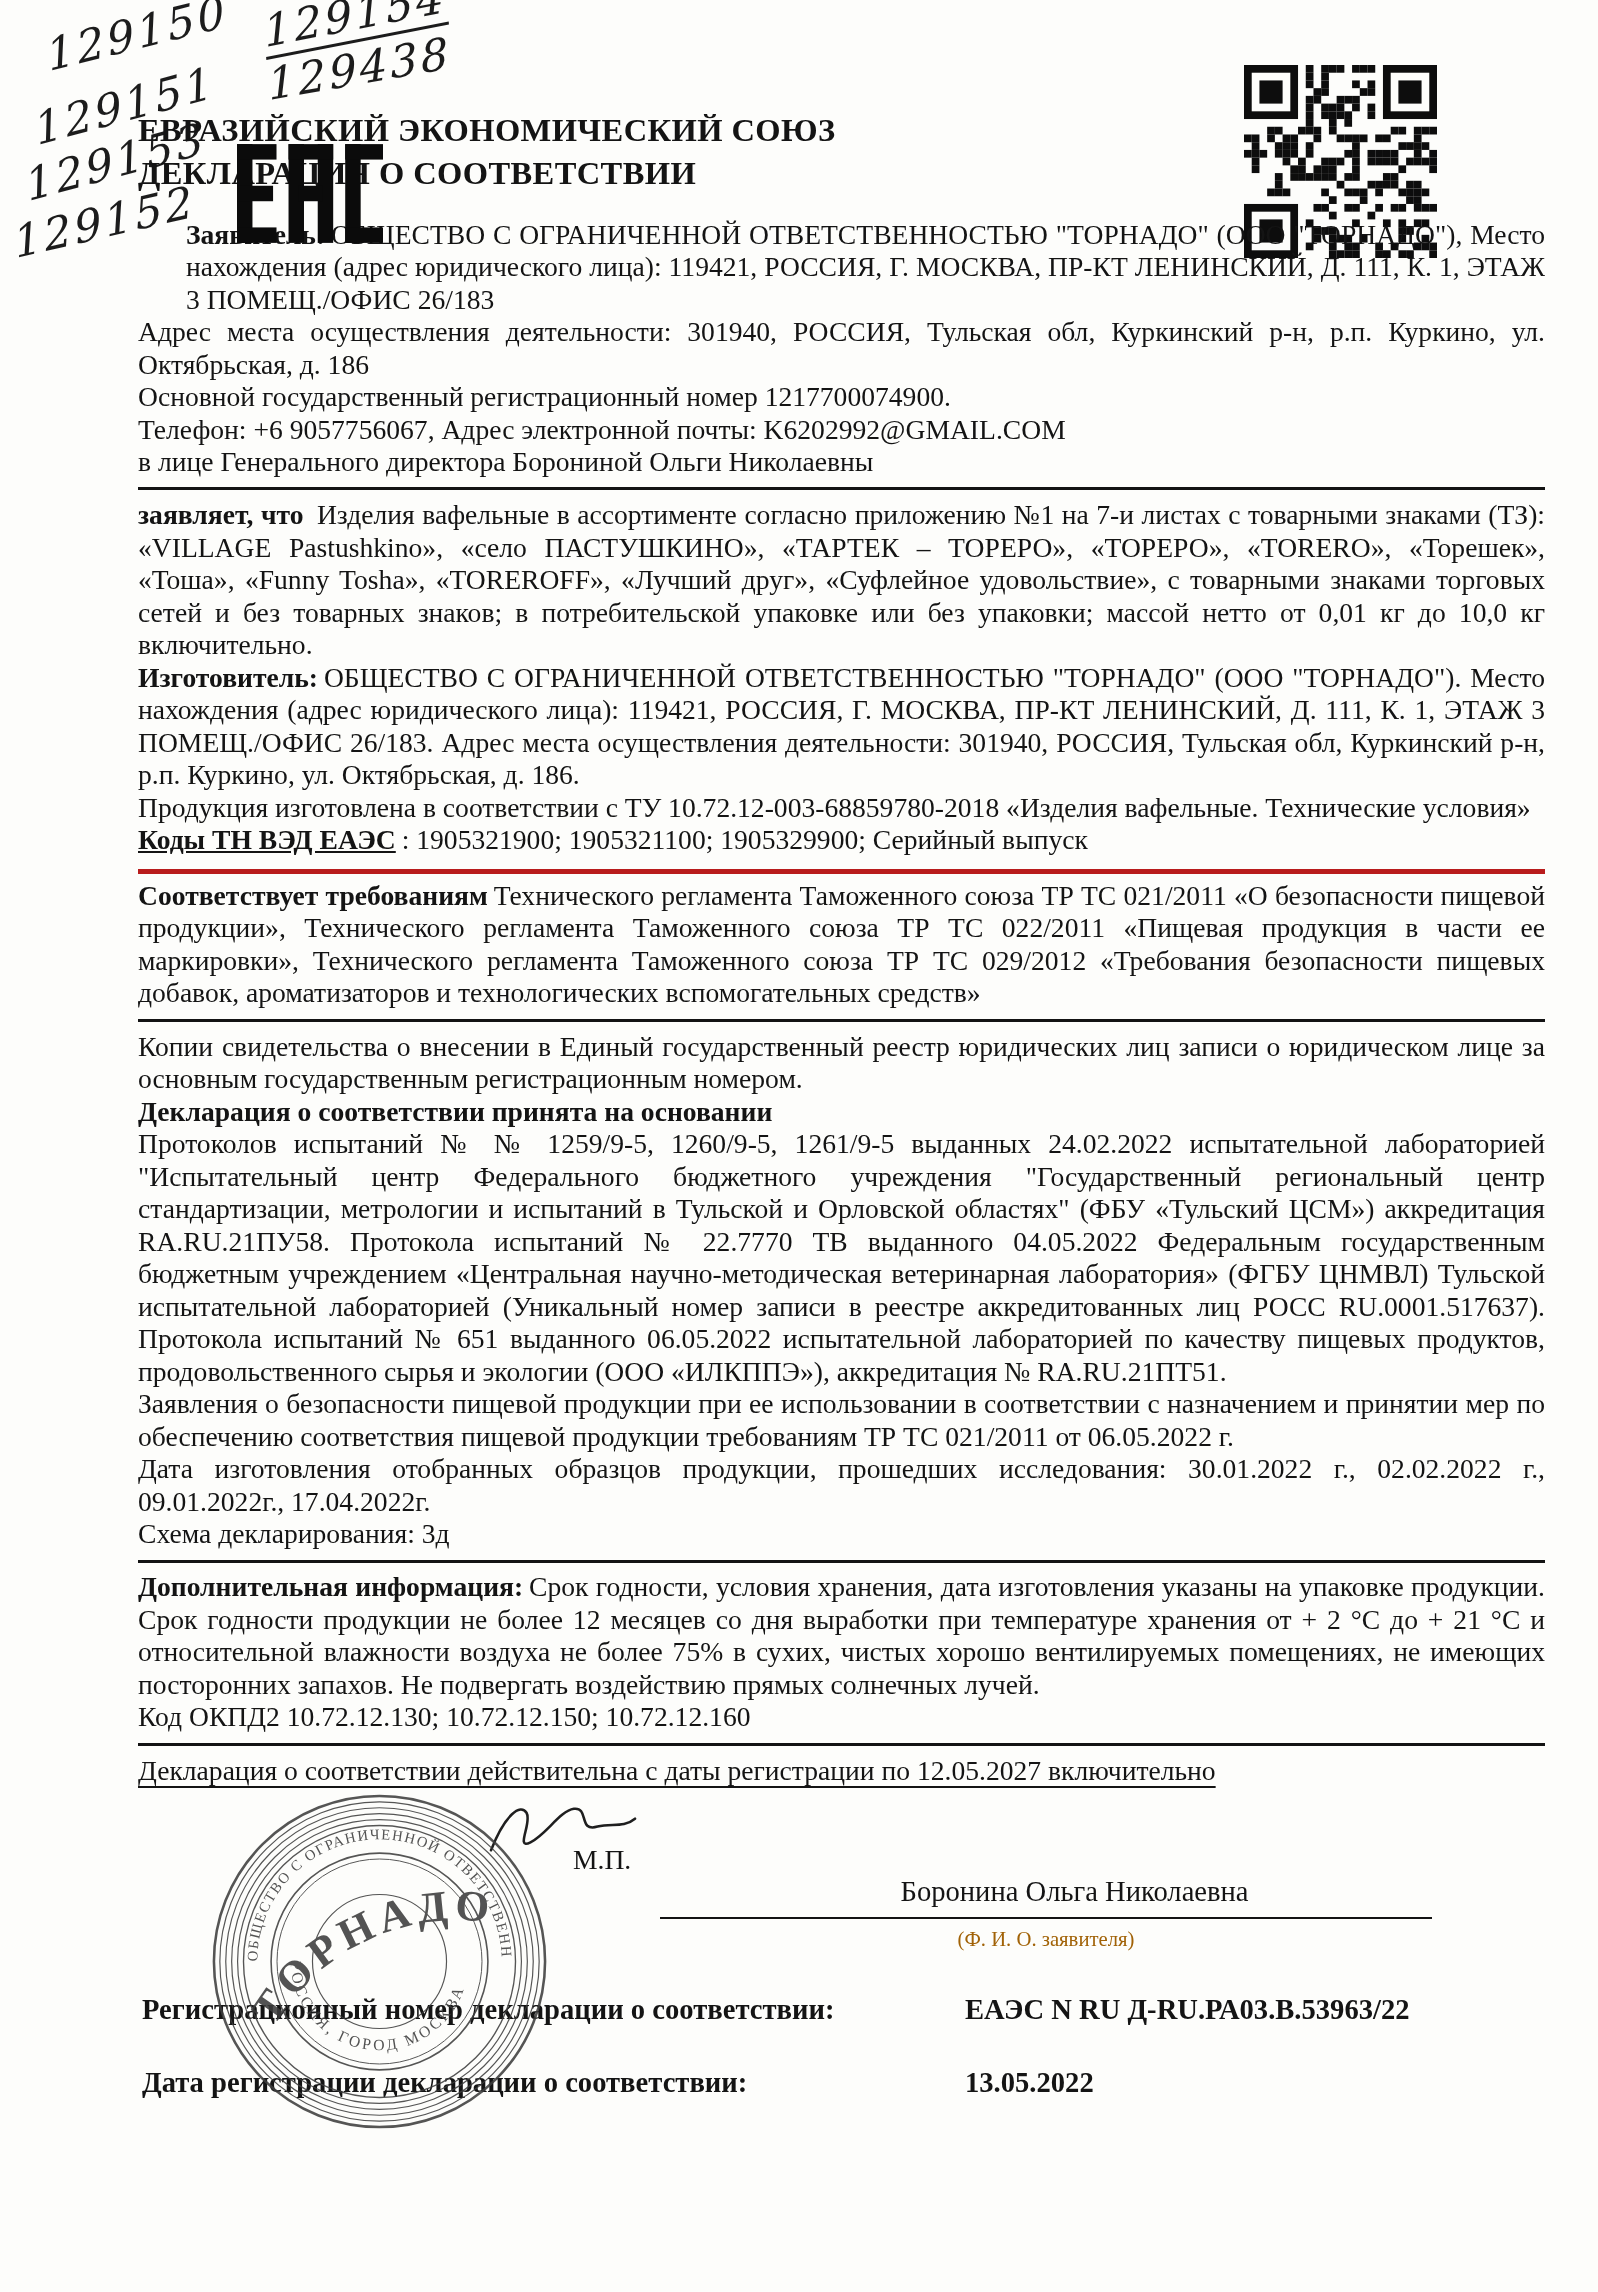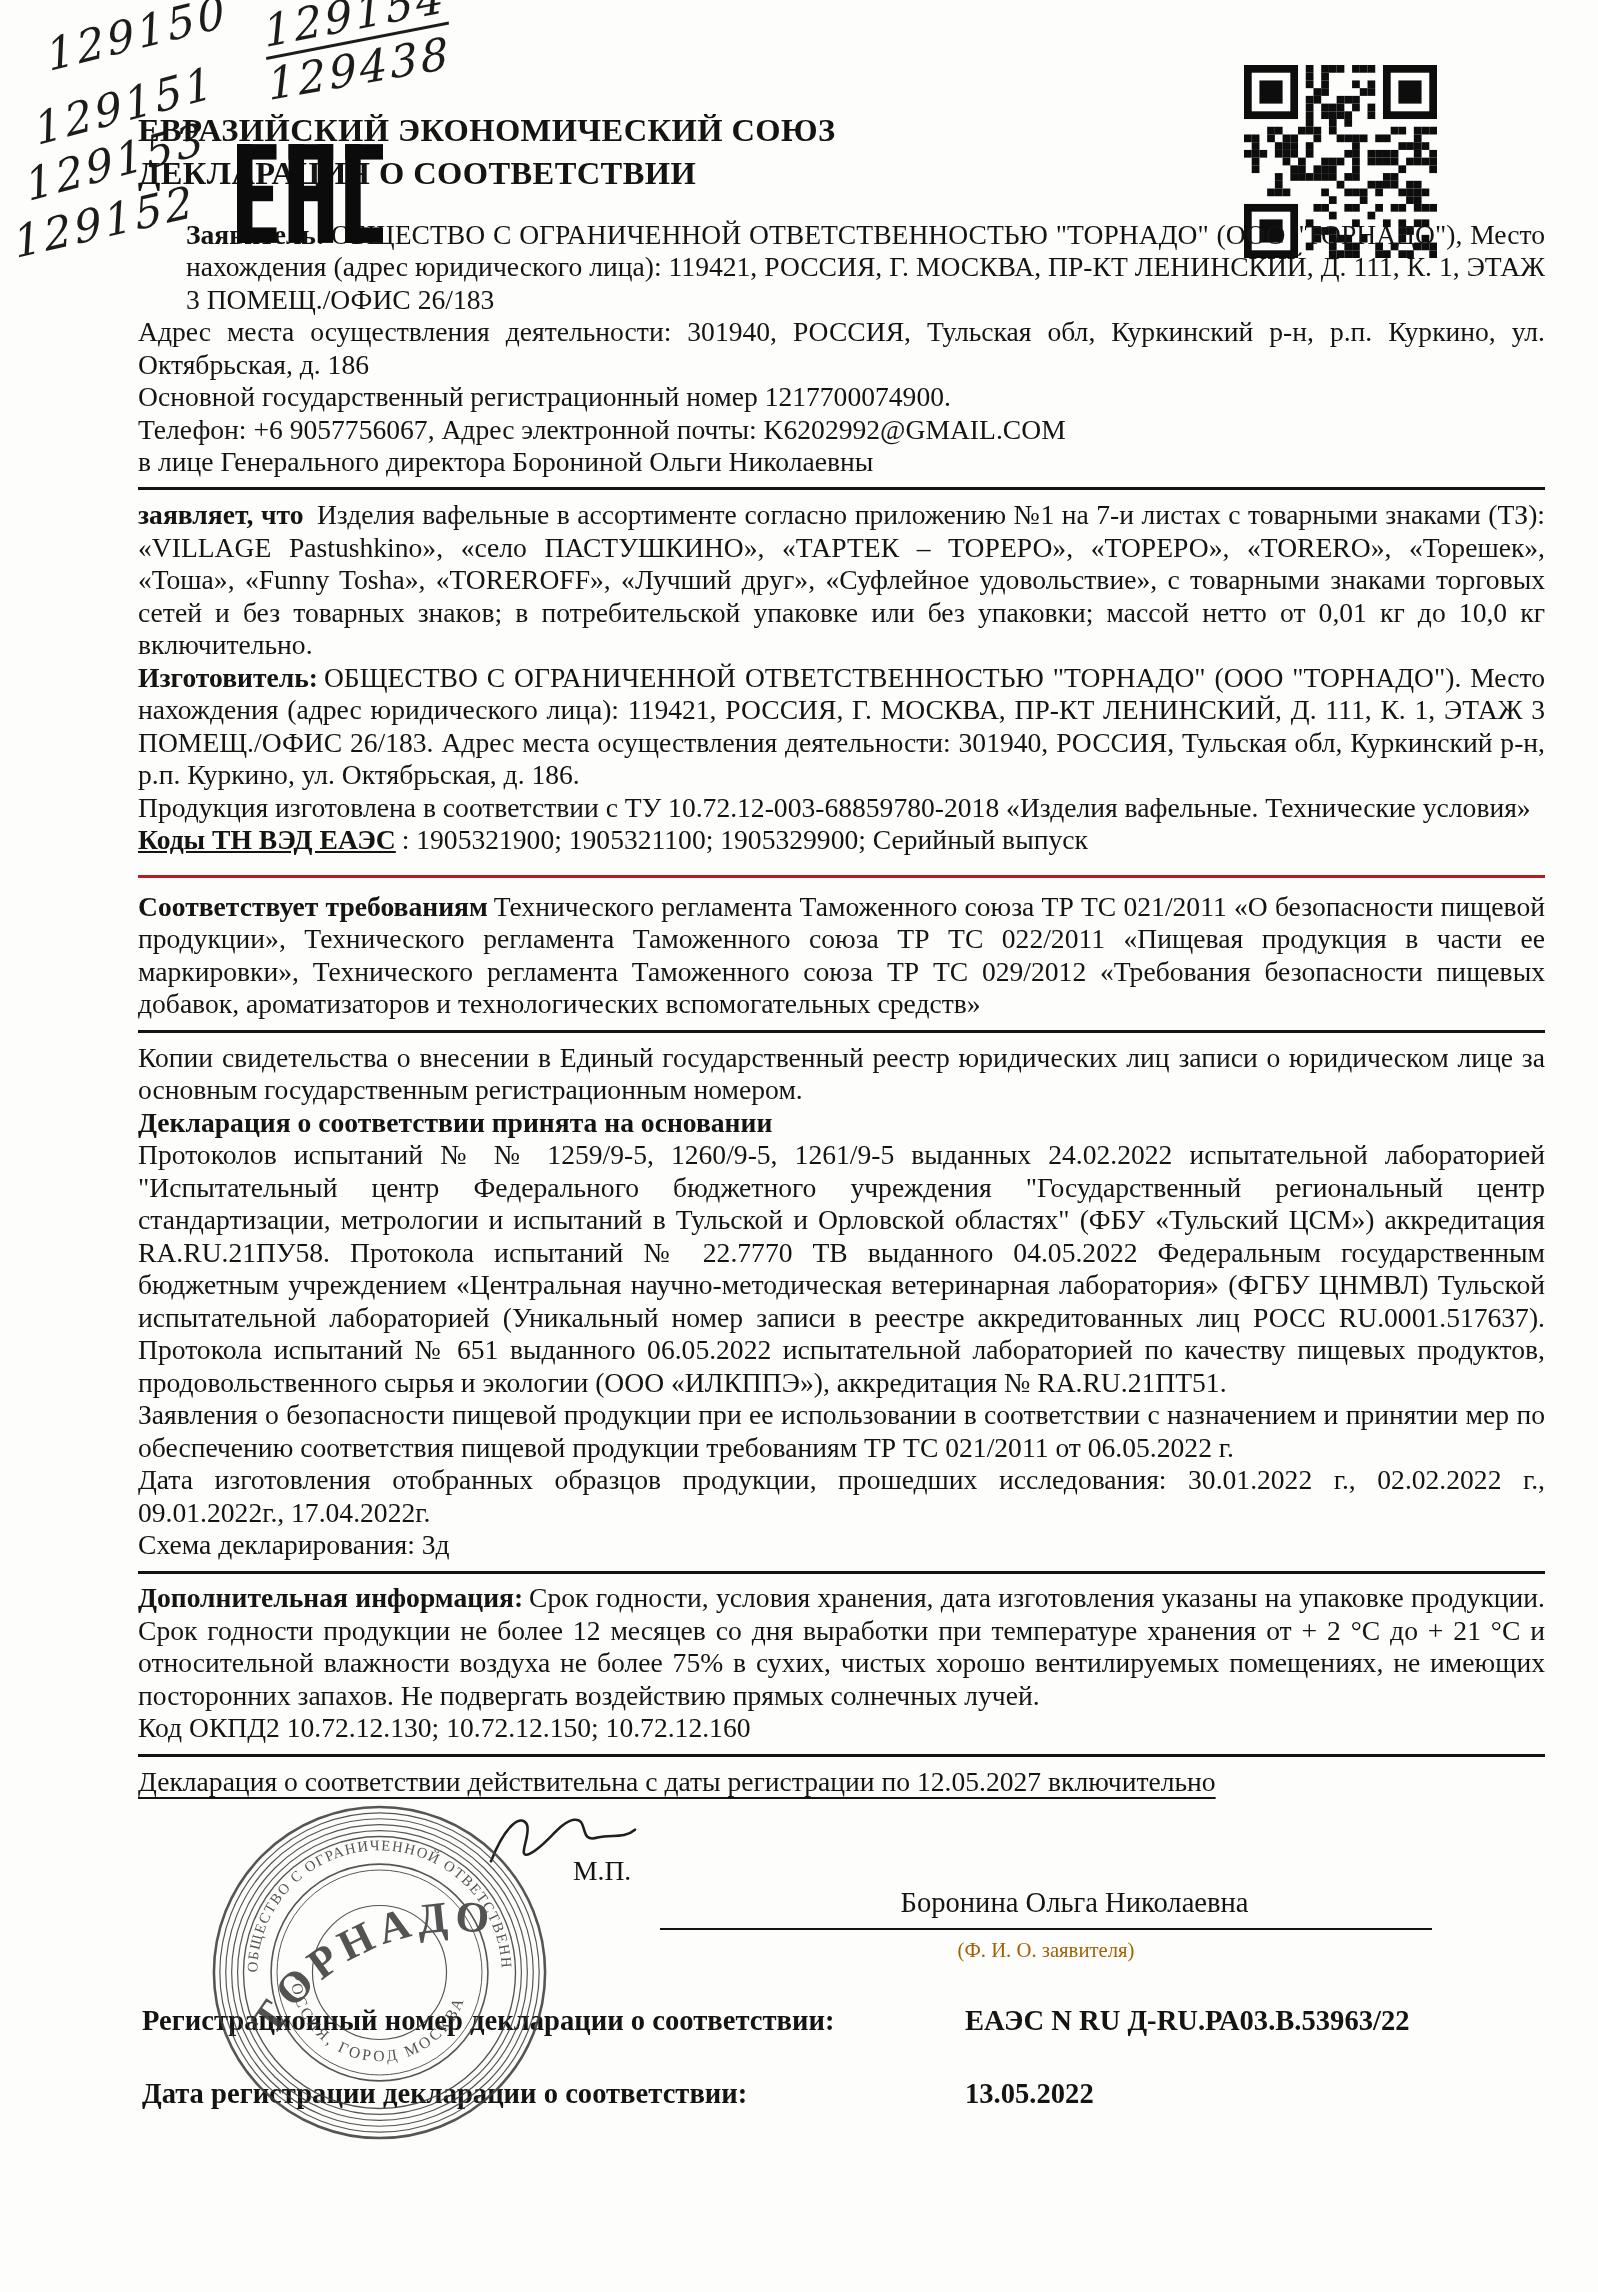--- a/index.html
+++ b/index.html
@@ -25,21 +25,21 @@
   
   .eac { position:absolute; left:99px; top:144px; width:146px; height:99px; }
   .eac rect { fill:#0b0b0b; }
   .qr { position:absolute; left:1244px; top:65px; width:193px; height:193px; }
   .qr rect, .qr path { fill:#0d0d0d; }
   .qr .w { fill:#fdfdfb; }
   .title-block { padding-top:109px; }
   .title { font-weight:bold; font-size:32.5px; line-height:43px; letter-spacing:0.4px; }
   .body-start { margin-top:23.6px;margin-left:48px; }
   
-  .tnved { border-bottom:3px solid #b91c1c; padding-bottom:18px; margin-bottom:13px; }
+  .tnved { border-bottom:5px solid #b91c1c; padding-bottom:12px; margin-bottom:6px; }
   .tnved .lbl { text-decoration:underline; }
   .validity { font-weight:normal; margin-top:9px; }
   .validity span { text-decoration:underline; text-underline-offset:5.9px; text-decoration-thickness:2px; }
   
   .sig-block { position:relative; height:347px; margin-top:9.9px; }
   .stamp { position:absolute; left:71px; top:-5.9px; width:341px; height:341px; z-index:3; opacity:0.88; }
   .signature { position:absolute; left:347px; top:0px; width:158px; height:71px; }
   .mp { position:absolute; left:435px; top:47px; font-size:27.6px; }
   .signer-name { position:absolute; left:690px; top:51px; width:493px; text-align:center; font-size:28.6px;margin-top:28px; }
   .signer-rule { position:absolute; left:522px; top:120px; width:772px; border-top:2px solid #131313; }

